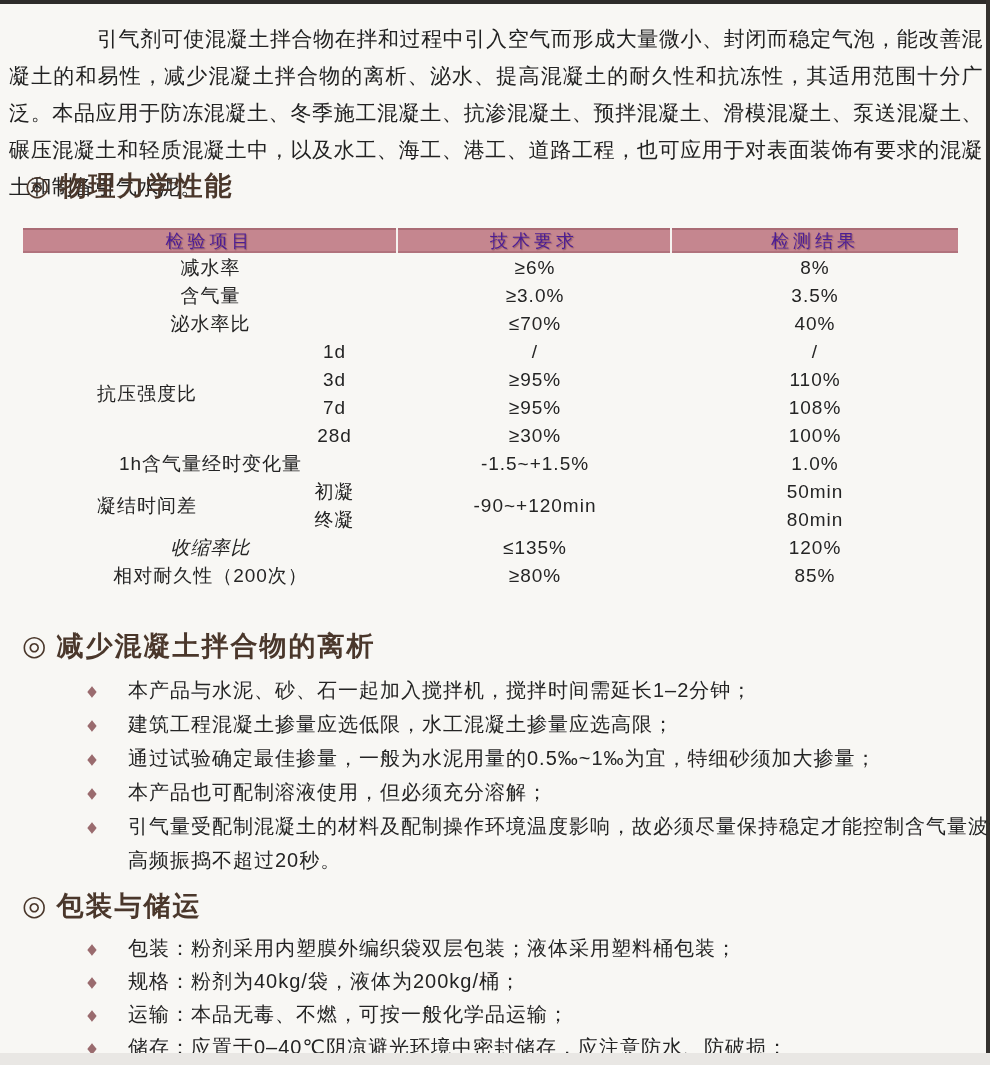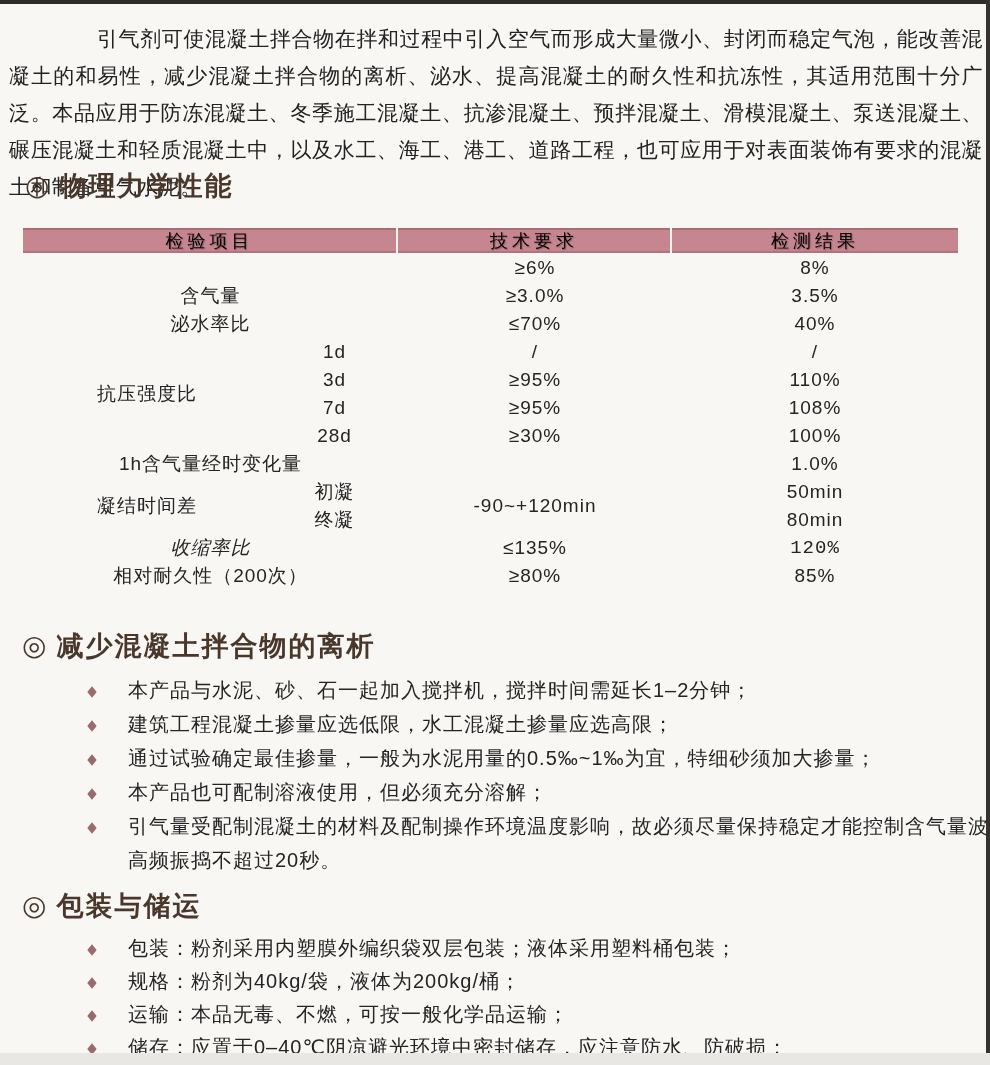--- a/index.html
+++ b/index.html
@@ -24,21 +24,21 @@
     position:absolute; display:flex; align-items:center;
     color:#4a372b; font-weight:bold; letter-spacing:2px;
   }
   .sec-marker { font-size:28px; font-weight:normal; margin-right:8px; line-height:1; }
   .sec-title  { font-size:27px; line-height:1.2; }
 
   
   .tbl { position:absolute; left:23px; top:228px; width:935px; }
   .thead { display:flex; width:935px; height:25px; }
   .th {
-    height:25px; background:#c5868f; color:#000000;
+    height:25px; background:#c5868f; color:#4c1d95;
     display:flex; align-items:center; justify-content:center;
     font-size:18px; letter-spacing:4px;
     box-shadow: inset 0 2px 0 rgba(120,60,70,0.35), inset 0 -2px 0 rgba(120,60,70,0.25);
     text-shadow: 1px 1px 1px rgba(110,60,68,0.55);
   }
   .th1 { width:373px; } .th2 { width:272px; } .th3 { width:286px; }
   .hgap { width:2px; height:25px; background:#f6f3f0; }
   .tbody {
     display:grid; width:935px;
     grid-template-columns:248px 127px 274px 286px;
@@ -88,20 +88,21 @@
   <div class="tbl">
     <div class="thead">
       <div class="th th1">检验项目</div>
       <div class="hgap"></div>
       <div class="th th2">技术要求</div>
       <div class="hgap"></div>
       <div class="th th3">检测结果</div>
     </div>
     <div class="tbody">
 
+      <div class="bc span12" style="grid-row:1;">减水率</div>
       <div class="bc" style="grid-row:1;grid-column:3;">≥6%</div>
       <div class="bc" style="grid-row:1;grid-column:4;">8%</div>
 
       <div class="bc span12" style="grid-row:2;">含气量</div>
       <div class="bc" style="grid-row:2;grid-column:3;">≥3.0%</div>
       <div class="bc" style="grid-row:2;grid-column:4;">3.5%</div>
 
       <div class="bc span12" style="grid-row:3;">泌水率比</div>
       <div class="bc" style="grid-row:3;grid-column:3;">≤70%</div>
       <div class="bc" style="grid-row:3;grid-column:4;">40%</div>
@@ -114,32 +115,33 @@
       <div class="bc" style="grid-row:5;grid-column:3;">≥95%</div>
       <div class="bc" style="grid-row:5;grid-column:4;">110%</div>
       <div class="bc" style="grid-row:6;grid-column:2;">7d</div>
       <div class="bc" style="grid-row:6;grid-column:3;">≥95%</div>
       <div class="bc" style="grid-row:6;grid-column:4;">108%</div>
       <div class="bc" style="grid-row:7;grid-column:2;">28d</div>
       <div class="bc" style="grid-row:7;grid-column:3;">≥30%</div>
       <div class="bc" style="grid-row:7;grid-column:4;">100%</div>
 
       <div class="bc span12" style="grid-row:8;">1h含气量经时变化量</div>
+      <div class="bc" style="grid-row:8;grid-column:3;">-1.5~+1.5%</div>
       <div class="bc" style="grid-row:8;grid-column:4;text-align:right;">1.0%</div>
 
       <div class="bc" style="grid-row:9 / 11;grid-column:1;">凝结时间差</div>
       <div class="bc" style="grid-row:9;grid-column:2;">初凝</div>
       <div class="bc" style="grid-row:10;grid-column:2;text-align:right;">终凝</div>
       <div class="bc" style="grid-row:9 / 11;grid-column:3;">-90~+120min</div>
       <div class="bc" style="grid-row:9;grid-column:4;">50min</div>
       <div class="bc" style="grid-row:10;grid-column:4;">80min</div>
 
       <div class="bc span12" style="grid-row:11;font-style:italic;">收缩率比</div>
       <div class="bc" style="grid-row:11;grid-column:3;">≤135%</div>
-      <div class="bc" style="grid-row:11;grid-column:4;font-family:Liberation Mono, monospace;">120%</div>
+      <div class="bc" style="grid-row:11;grid-column:4;">120%</div>
 
       <div class="bc span12" style="grid-row:12;">相对耐久性（200次）</div>
       <div class="bc" style="grid-row:12;grid-column:3;">≥80%</div>
       <div class="bc" style="grid-row:12;grid-column:4;">85%</div>
     </div>
   </div>
 
   <div class="sec-heading" style="left:22px; top:630px;">
     <span class="sec-marker">◎</span>
     <span class="sec-title">减少混凝土拌合物的离析</span>

